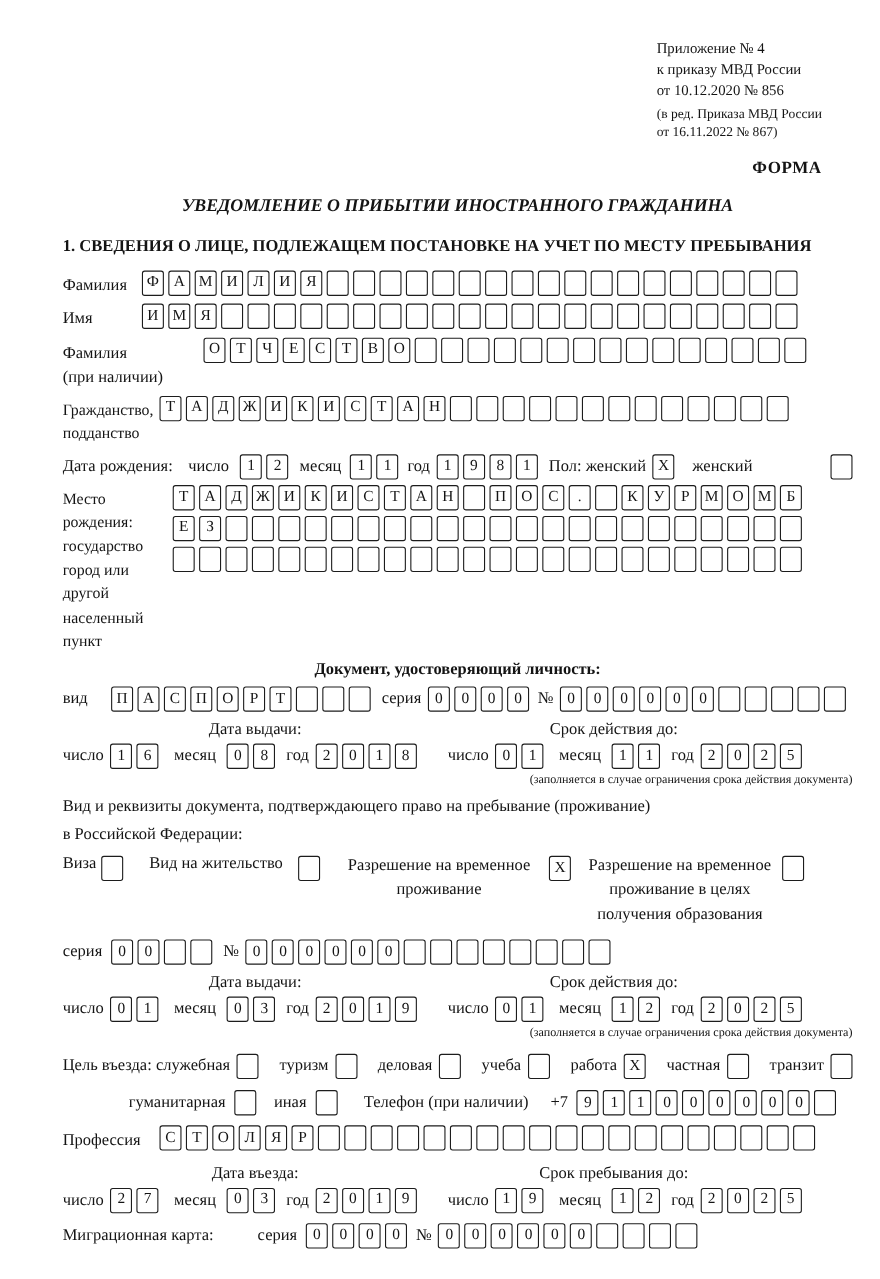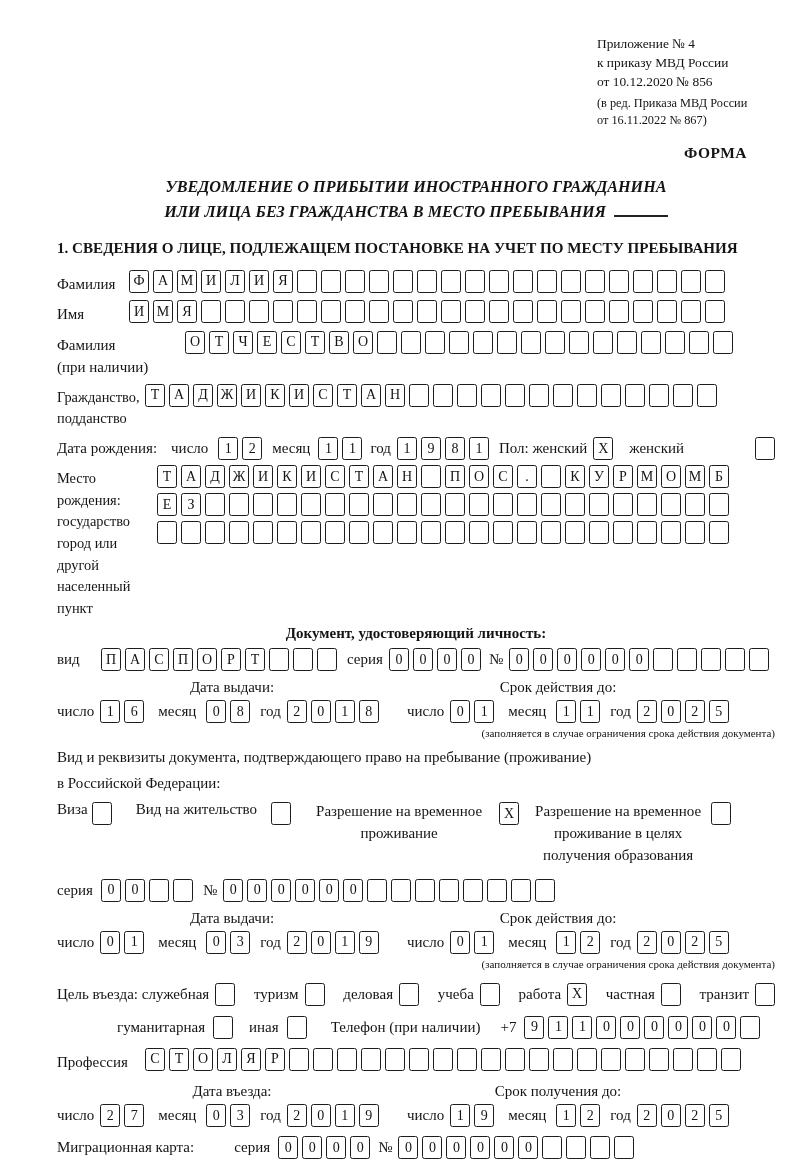--- a/index.html
+++ b/index.html
@@ -60,21 +60,20 @@
   <div class="note">
     <div>(в ред. Приказа МВД России</div>
     <div>от 16.11.2022 № 867)</div>
   </div>
 </div>
 
 <div class="forma">ФОРМА</div>
 
 <div class="title">
   <div>УВЕДОМЛЕНИЕ О ПРИБЫТИИ ИНОСТРАННОГО ГРАЖДАНИНА</div>
-  <div><span>ИЛИ ЛИЦА БЕЗ ГРАЖДАНСТВА В МЕСТО ПРЕБЫВАНИЯ</span><span class="uline"></span></div>
 </div>
 
 <div class="sec">1. СВЕДЕНИЯ О ЛИЦЕ, ПОДЛЕЖАЩЕМ ПОСТАНОВКЕ НА УЧЕТ ПО МЕСТУ ПРЕБЫВАНИЯ</div>
 
 <div class="frow" style="margin-top:13px">
   <div class="flabel w72">Фамилия</div>
   <div class="boxrow">
       <span class="box">Ф</span>
       <span class="box">А</span>
       <span class="box">М</span>
@@ -627,21 +626,21 @@
       <span class="g4">год</span>
       <span class="boxrow">
           <span class="box">2</span>
           <span class="box">0</span>
           <span class="box">1</span>
           <span class="box">9</span>
         </span>
     </div>
   </div>
   <div class="col-r">
-    <div class="date-head">Срок получения до:</div>
+    <div class="date-head">Срок пребывания до:</div>
     <div class="date-line">
       <span>число</span>
       <span class="boxrow">
           <span class="box">1</span>
           <span class="box">9</span>
         </span>
       <span class="g8">месяц</span>
       <span class="boxrow g4">
           <span class="box">1</span>
           <span class="box">2</span>

